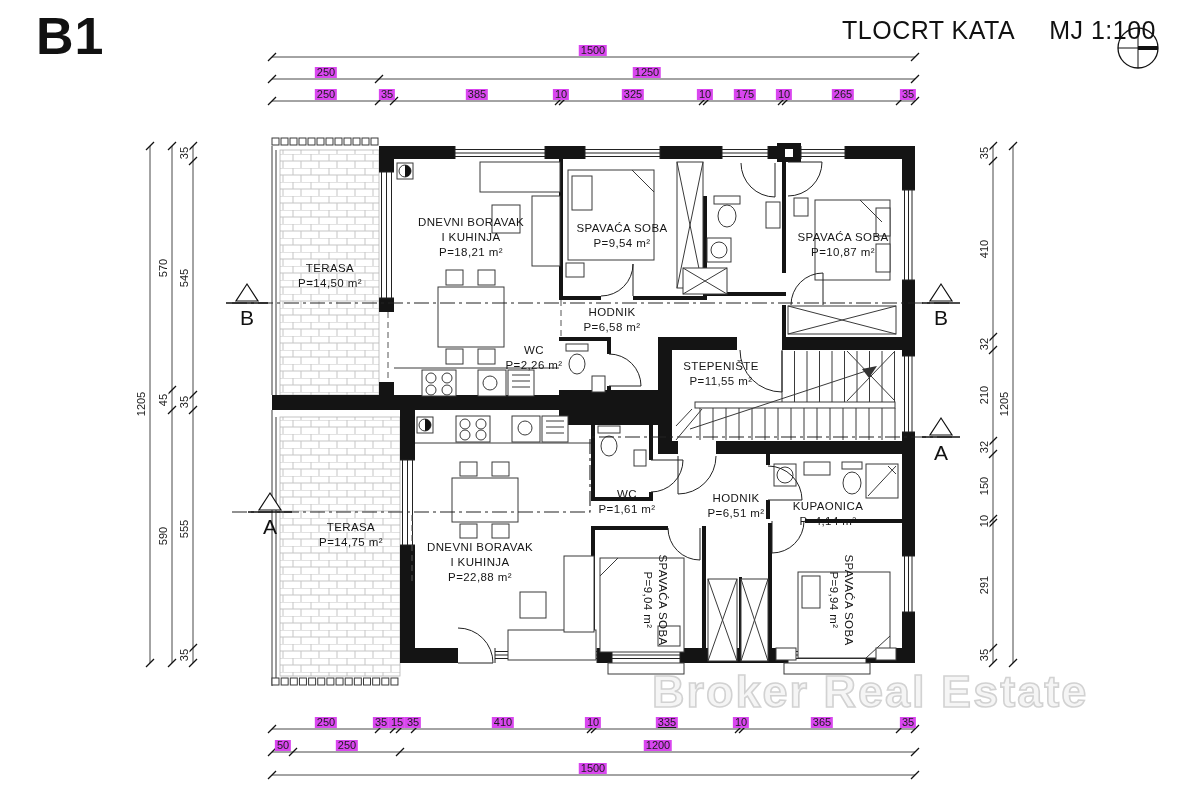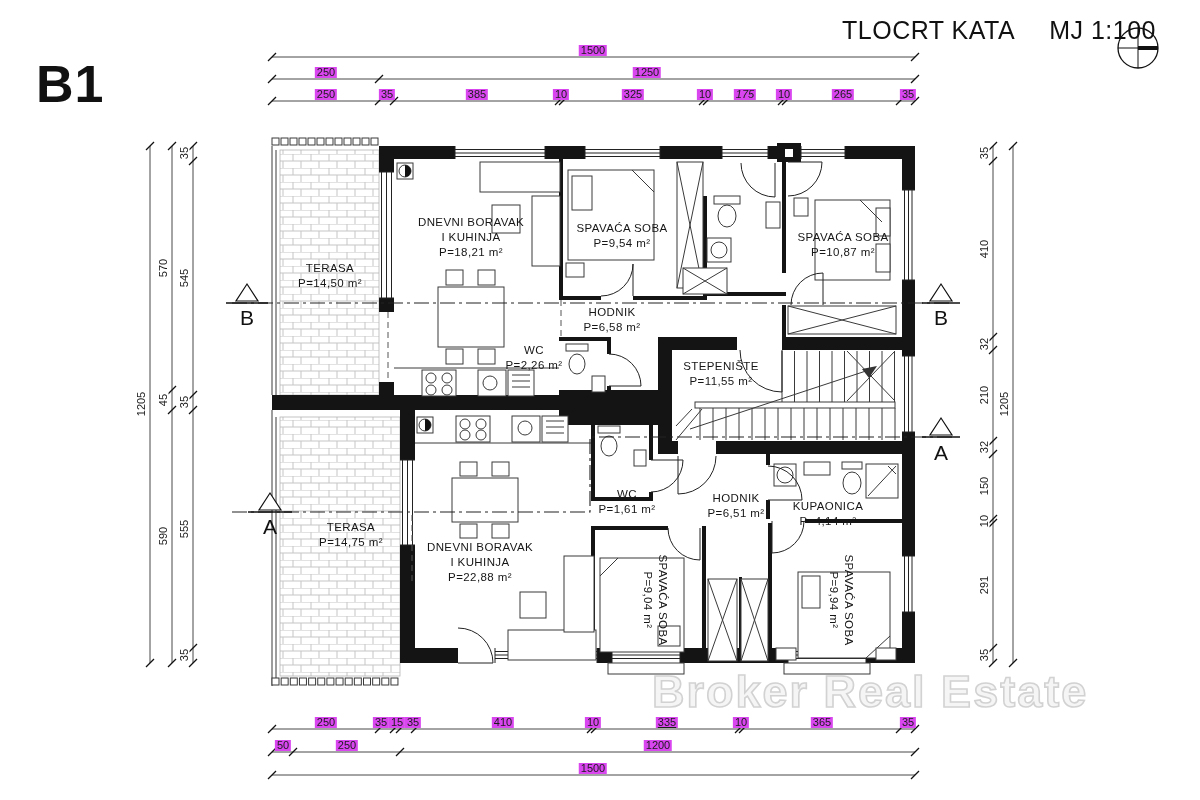--- a/index.html
+++ b/index.html
@@ -17,21 +17,21 @@
   .dimline{stroke:#333;stroke-width:0.9;}
   .tick{stroke:#111;stroke-width:1.3;}
   .rlabel{position:absolute;transform:translate(-50%,-50%);text-align:center;
           font-size:11.5px;line-height:1.32;letter-spacing:.4px;white-space:nowrap;color:#161616;}
   .vert{transform:translate(-50%,-50%) rotate(90deg);}
   .dim{position:absolute;font-size:11px;line-height:1;background:#d946ef;padding:0 2px;
        transform:translate(-50%,-100%);color:#1c1c1c;white-space:nowrap;}
   .dimv{position:absolute;font-size:11px;line-height:1;background:#fff;padding:0 2px;
         transform:translate(-50%,-50%) rotate(-90deg);color:#1c1c1c;white-space:nowrap;}
   .seclet{position:absolute;font-size:21px;transform:translate(-50%,-50%);color:#111;}
-  #plan-code{position:absolute;left:36px;top:6px;font-size:52px;font-weight:700;letter-spacing:1px;margin-top:48px;}
+  #plan-code{position:absolute;left:36px;top:6px;font-size:52px;font-weight:700;letter-spacing:1px;}
   #drawing-title{position:absolute;right:44px;top:16px;font-size:25px;letter-spacing:.5px;white-space:nowrap;}
   #drawing-title .sc{margin-left:34px;}
   #watermark{position:absolute;left:652px;top:666px;font-size:45px;font-weight:700;letter-spacing:2px;
              color:#f5f5f5;-webkit-text-stroke:1.6px #d2d2d2;white-space:nowrap;}
 </style>
 </head>
 <body>
 
 <svg width="1200" height="800" viewBox="0 0 1200 800">
   <defs>
@@ -469,21 +469,21 @@
 <div id="dim-labels">
     <span class="dim" style="left: 593px; top: 56px;">1500</span>
     <span class="dim" style="left: 326px; top: 78px;">250</span>
     <span class="dim" style="left: 647px; top: 78px;">1250</span>
     <span class="dim" style="left: 326px; top: 100px;">250</span>
     <span class="dim" style="left: 387px; top: 100px;">35</span>
     <span class="dim" style="left: 477px; top: 100px;">385</span>
     <span class="dim" style="left: 561px; top: 100px;">10</span>
     <span class="dim" style="left: 633px; top: 100px;">325</span>
     <span class="dim" style="left: 705px; top: 100px;">10</span>
-    <span class="dim" style="left: 745px; top: 100px; font-style: italic;">175</span>
+    <span class="dim" style="left: 745px; top: 100px;">175</span>
     <span class="dim" style="left: 784px; top: 100px;">10</span>
     <span class="dim" style="left: 843px; top: 100px;">265</span>
     <span class="dim" style="left: 908px; top: 100px;">35</span>
     <span class="dim" style="left: 326px; top: 728px;">250</span>
     <span class="dim" style="left: 381px; top: 728px;">35</span>
     <span class="dim" style="left: 397px; top: 728px;">15</span>
     <span class="dim" style="left: 413px; top: 728px;">35</span>
     <span class="dim" style="left: 503px; top: 728px;">410</span>
     <span class="dim" style="left: 593px; top: 728px;">10</span>
     <span class="dim" style="left: 667px; top: 728px; text-decoration: underline;">335</span>

